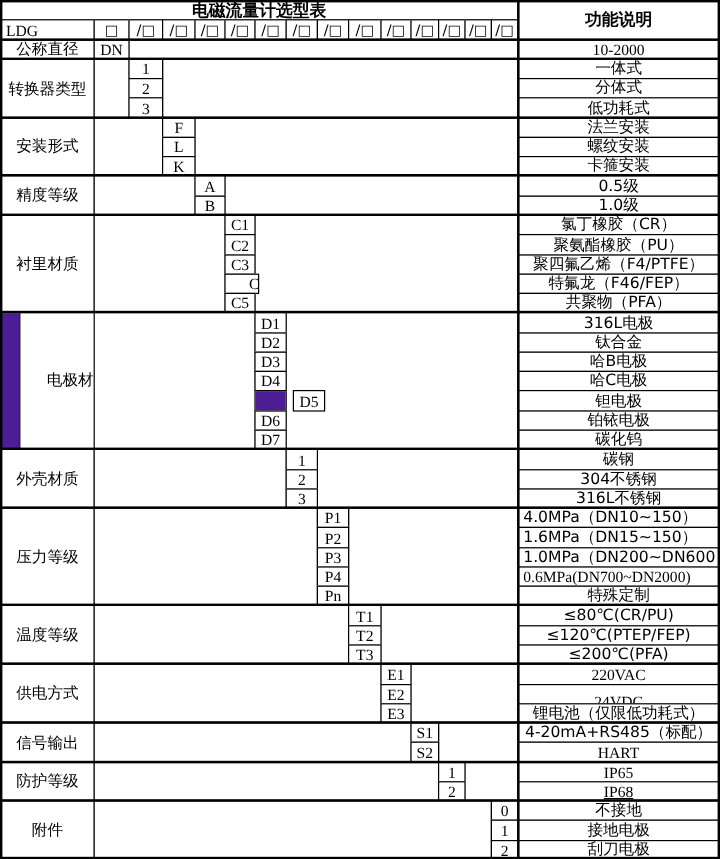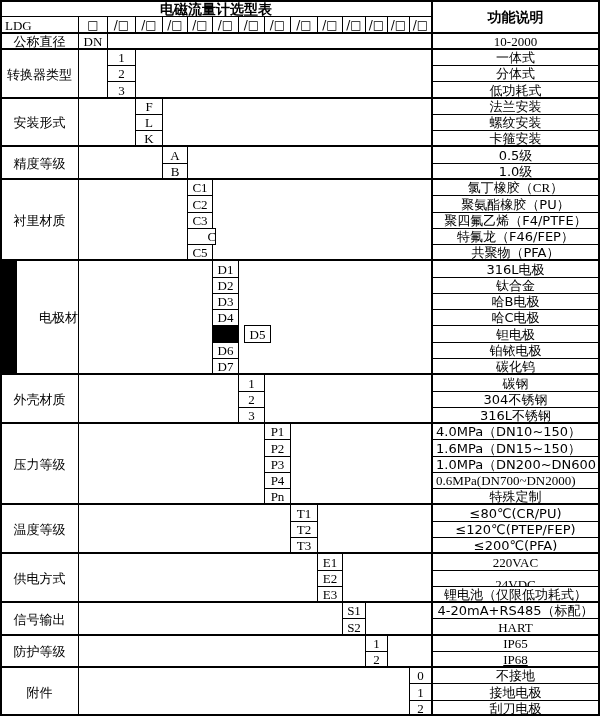--- a/index.html
+++ b/index.html
@@ -1,16 +1,16 @@
 <!DOCTYPE html>
 <html><head>
 <meta charset="utf-8">
 <style>
   html,body{margin:0;padding:0;background:#fff;}
-  #table{position:relative;width:600px;height:716px;background:#000000;
+  #table{position:relative;width:600px;height:716px;background:#4c1d95;
          font-family:"DejaVu Sans","Liberation Sans",sans-serif;color:#000;}
   .cell{position:absolute;box-sizing:border-box;border:1px solid #000;
         display:flex;align-items:center;justify-content:center;
         font-size:13px;line-height:1;white-space:nowrap;overflow:hidden;background:#fff;}
   .bold{font-weight:bold;font-size:14px;}
   .left{justify-content:flex-start;padding-left:4px;}
   .ascii{font-family:"Liberation Serif","DejaVu Serif",serif;font-size:13px;}
   .slot{font-size:12px;letter-spacing:0;}
   .hline{position:absolute;left:0;width:600px;height:2px;background:#000;}
   .vline{position:absolute;width:2px;background:#000;}
@@ -64,21 +64,21 @@
     <div class="cell" style="left: 78px; top: 146px; width: 85px; height: 34px;"></div>
     <div class="cell" style="left: 187px; top: 146px; width: 245px; height: 34px;"></div>
     <div class="cell ascii" style="left: 162px; top: 146px; width: 26px; height: 18px;">A</div>
     <div class="cell" style="left: 431px; top: 146px; width: 169px; height: 18px;">0.5级</div>
     <div class="cell ascii" style="left: 162px; top: 163px; width: 26px; height: 17px;">B</div>
     <div class="cell" style="left: 431px; top: 163px; width: 169px; height: 17px;">1.0级</div>
     <div class="cell" style="left: 0px; top: 179px; width: 79px; height: 82px;">衬里材质</div>
     <div class="cell" style="left: 78px; top: 179px; width: 110px; height: 82px;"></div>
     <div class="cell" style="left: 212px; top: 179px; width: 220px; height: 82px;"></div>
     <div class="cell ascii" style="left: 187px; top: 179px; width: 26px; height: 17px;">C1</div>
-    <div class="cell" style="left: 431px; top: 179px; width: 169px; height: 17px; font-family: Liberation Serif, serif;">氯丁橡胶（CR）</div>
+    <div class="cell" style="left: 431px; top: 179px; width: 169px; height: 17px;">氯丁橡胶（CR）</div>
     <div class="cell ascii" style="left: 187px; top: 195px; width: 26px; height: 18px;">C2</div>
     <div class="cell" style="left: 431px; top: 195px; width: 169px; height: 18px;">聚氨酯橡胶（PU）</div>
     <div class="cell ascii" style="left: 187px; top: 212px; width: 26px; height: 17px;">C3</div>
     <div class="cell" style="left: 431px; top: 212px; width: 169px; height: 17px;">聚四氟乙烯（F4/PTFE）</div>
     <div class="cell ascii" style="left: 187px; top: 228px; width: 26px; height: 17px; padding-left: 27px;">C4</div>
     <div class="cell" style="left: 431px; top: 228px; width: 169px; height: 17px;">特氟龙（F46/FEP）</div>
     <div class="cell ascii" style="left: 187px; top: 244px; width: 26px; height: 17px;">C5</div>
     <div class="cell" style="left: 431px; top: 244px; width: 169px; height: 17px;">共聚物（PFA）</div>
     <div class="cell" style="left: 16px; top: 260px; width: 98px; height: 115px;">电极材质</div>
     <div class="cell" style="left: 78px; top: 260px; width: 135px; height: 115px;"></div>

